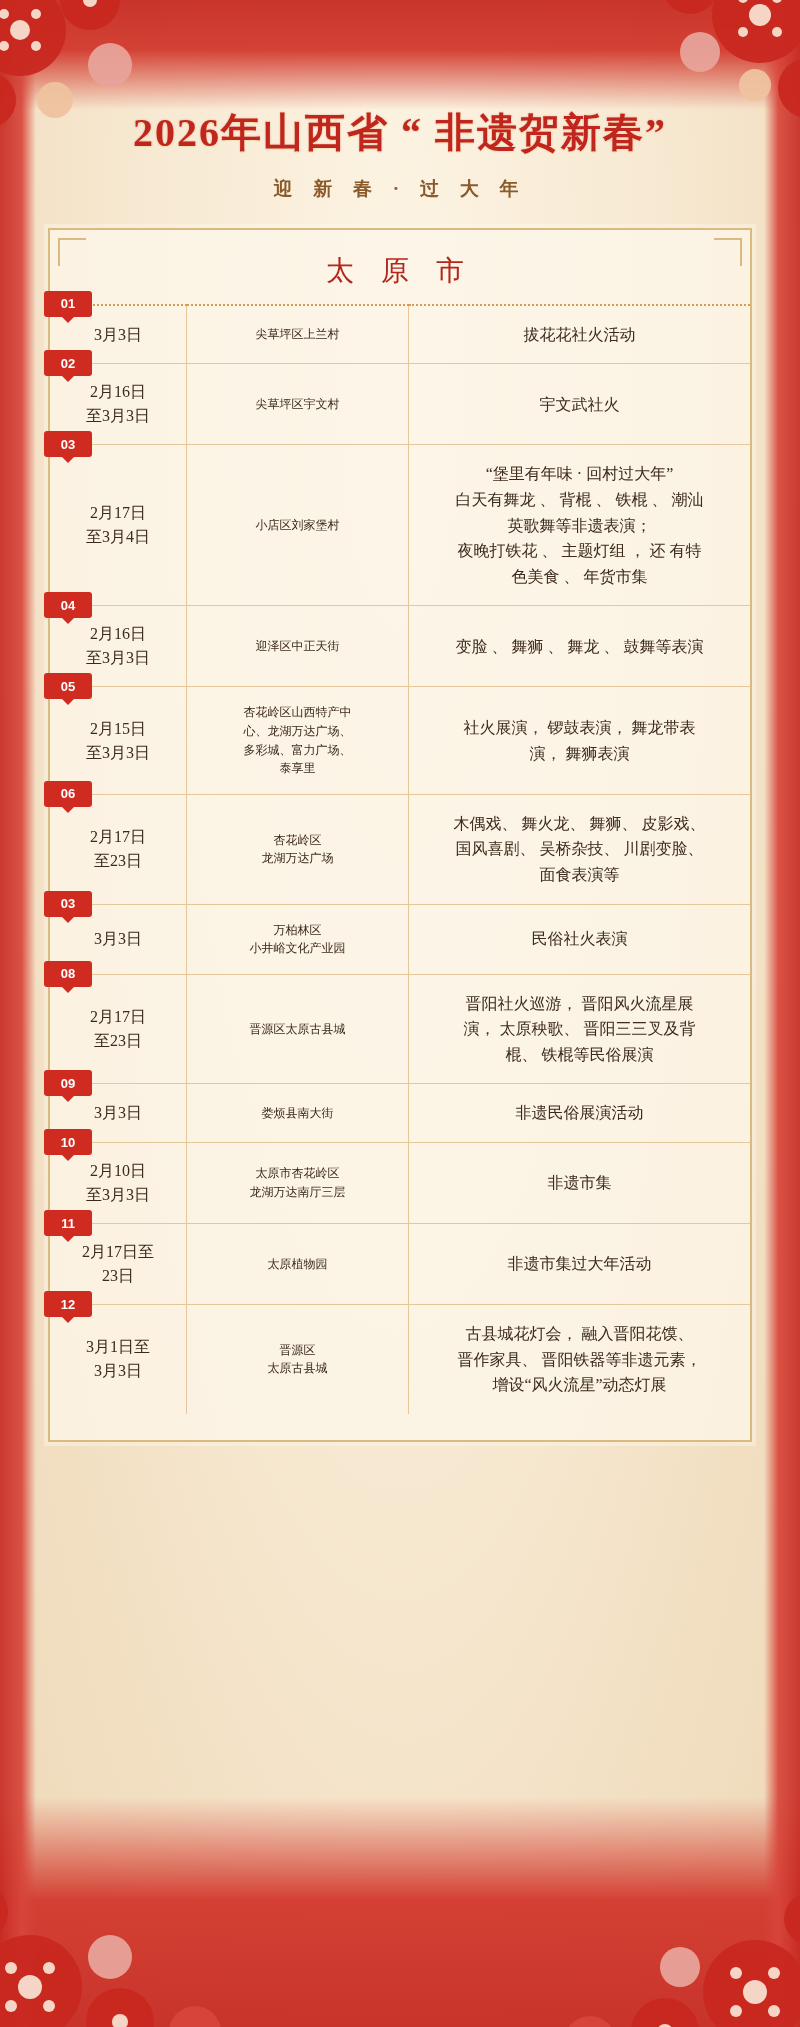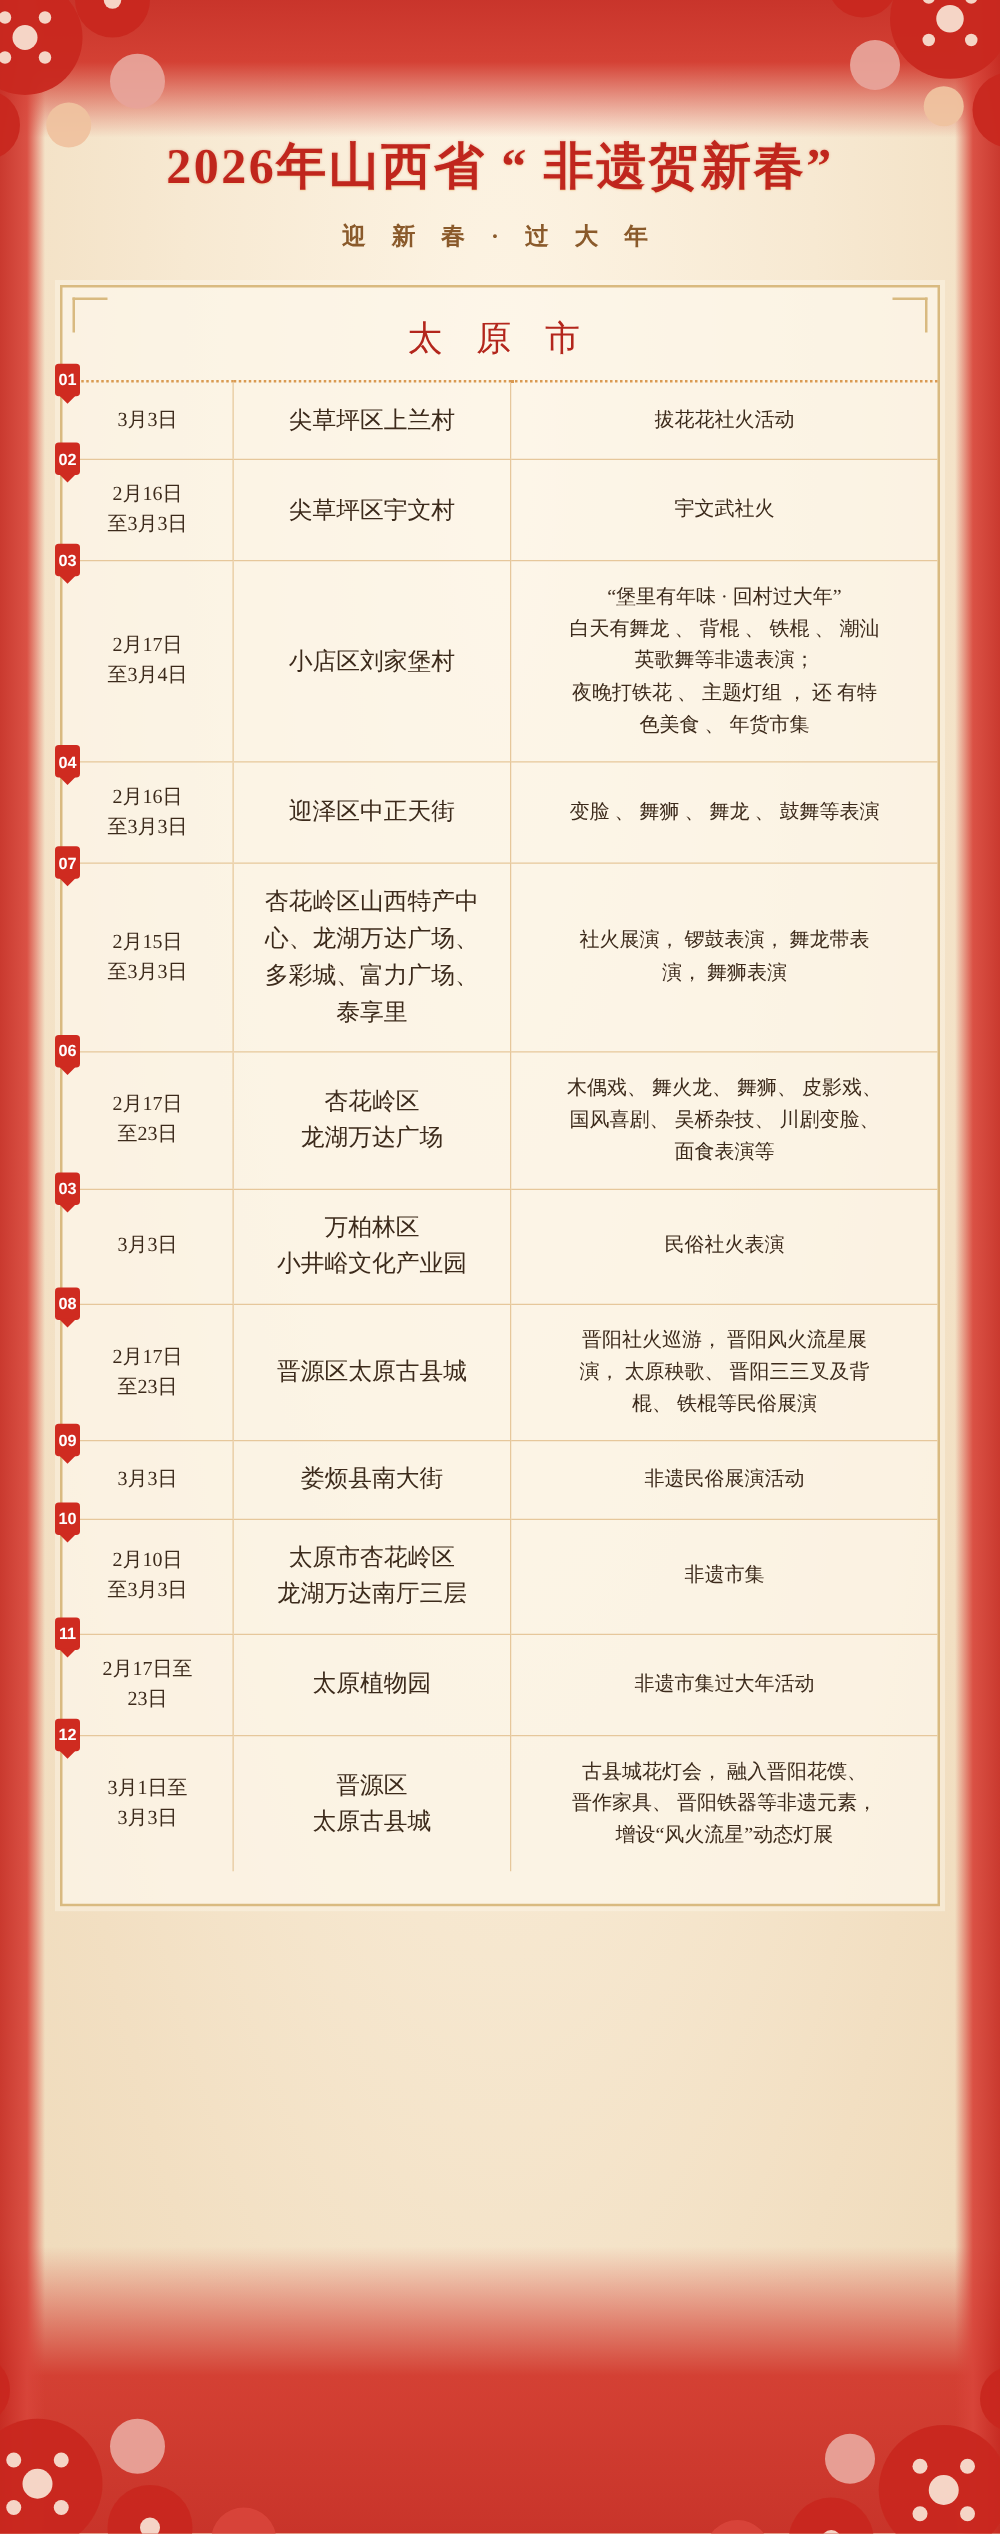--- a/index.html
+++ b/index.html
@@ -69,27 +69,27 @@
   }
   table{width:100%;border-collapse:collapse;}
   tr.row td{
     border-top:1px solid #e6c79b;
     padding:16px 8px;
     vertical-align:middle;
     color:#3c2a1b;
     margin-left:19px;
   }
   td.date{width:120px;text-align:center;font-size:16px;line-height:1.5;}
-  td.place{width:205px;text-align:center;font-size:19px;line-height:1.55;border-left:1px solid #e6c79b;border-right:1px solid #e6c79b;}
+  td.place{width:205px;text-align:center;font-size:12px;line-height:1.55;border-left:1px solid #e6c79b;border-right:1px solid #e6c79b;}
   td.event{text-align:center;font-size:16px;line-height:1.6;padding-left:14px;padding-right:14px;}
   .num-row td{padding:0;border:none;height:0;position:relative;}
   .badge-wrap{position:relative;height:0;}
   .badge{
     position:absolute;left:-6px;top:-13px;
-    width:20px;height:26px;
+    width:48px;height:26px;
     background:#cf2b20;
     color:#fff;font-size:13px;font-weight:bold;
     display:flex;align-items:center;justify-content:center;
     border-radius:3px 3px 3px 3px;
     font-family:"Liberation Sans",sans-serif;
     z-index:8;
   }
   .badge::after{
     content:"";position:absolute;bottom:-6px;left:50%;transform:translateX(-50%);
     border-left:7px solid transparent;border-right:7px solid transparent;
@@ -234,21 +234,21 @@
             </td>
           </tr>
           <tr class="row">
             <td class="date">2月16日<br>至3月3日</td>
             <td class="place">迎泽区中正天街</td>
             <td class="event">变脸 、 舞狮 、 舞龙 、 鼓舞等表演</td>
           </tr>
           <tr class="num-row">
             <td colspan="3">
               <div class="badge-wrap">
-                <div class="badge">07</div>
+                <div class="badge">05</div>
               </div>
             </td>
           </tr>
           <tr class="row">
             <td class="date">2月15日<br>至3月3日</td>
             <td class="place">杏花岭区山西特产中<br>心、龙湖万达广场、<br>多彩城、富力广场、<br>泰享里</td>
             <td class="event">社火展演， 锣鼓表演，  舞龙带表<br>演，  舞狮表演</td>
           </tr>
           <tr class="num-row">
             <td colspan="3">

